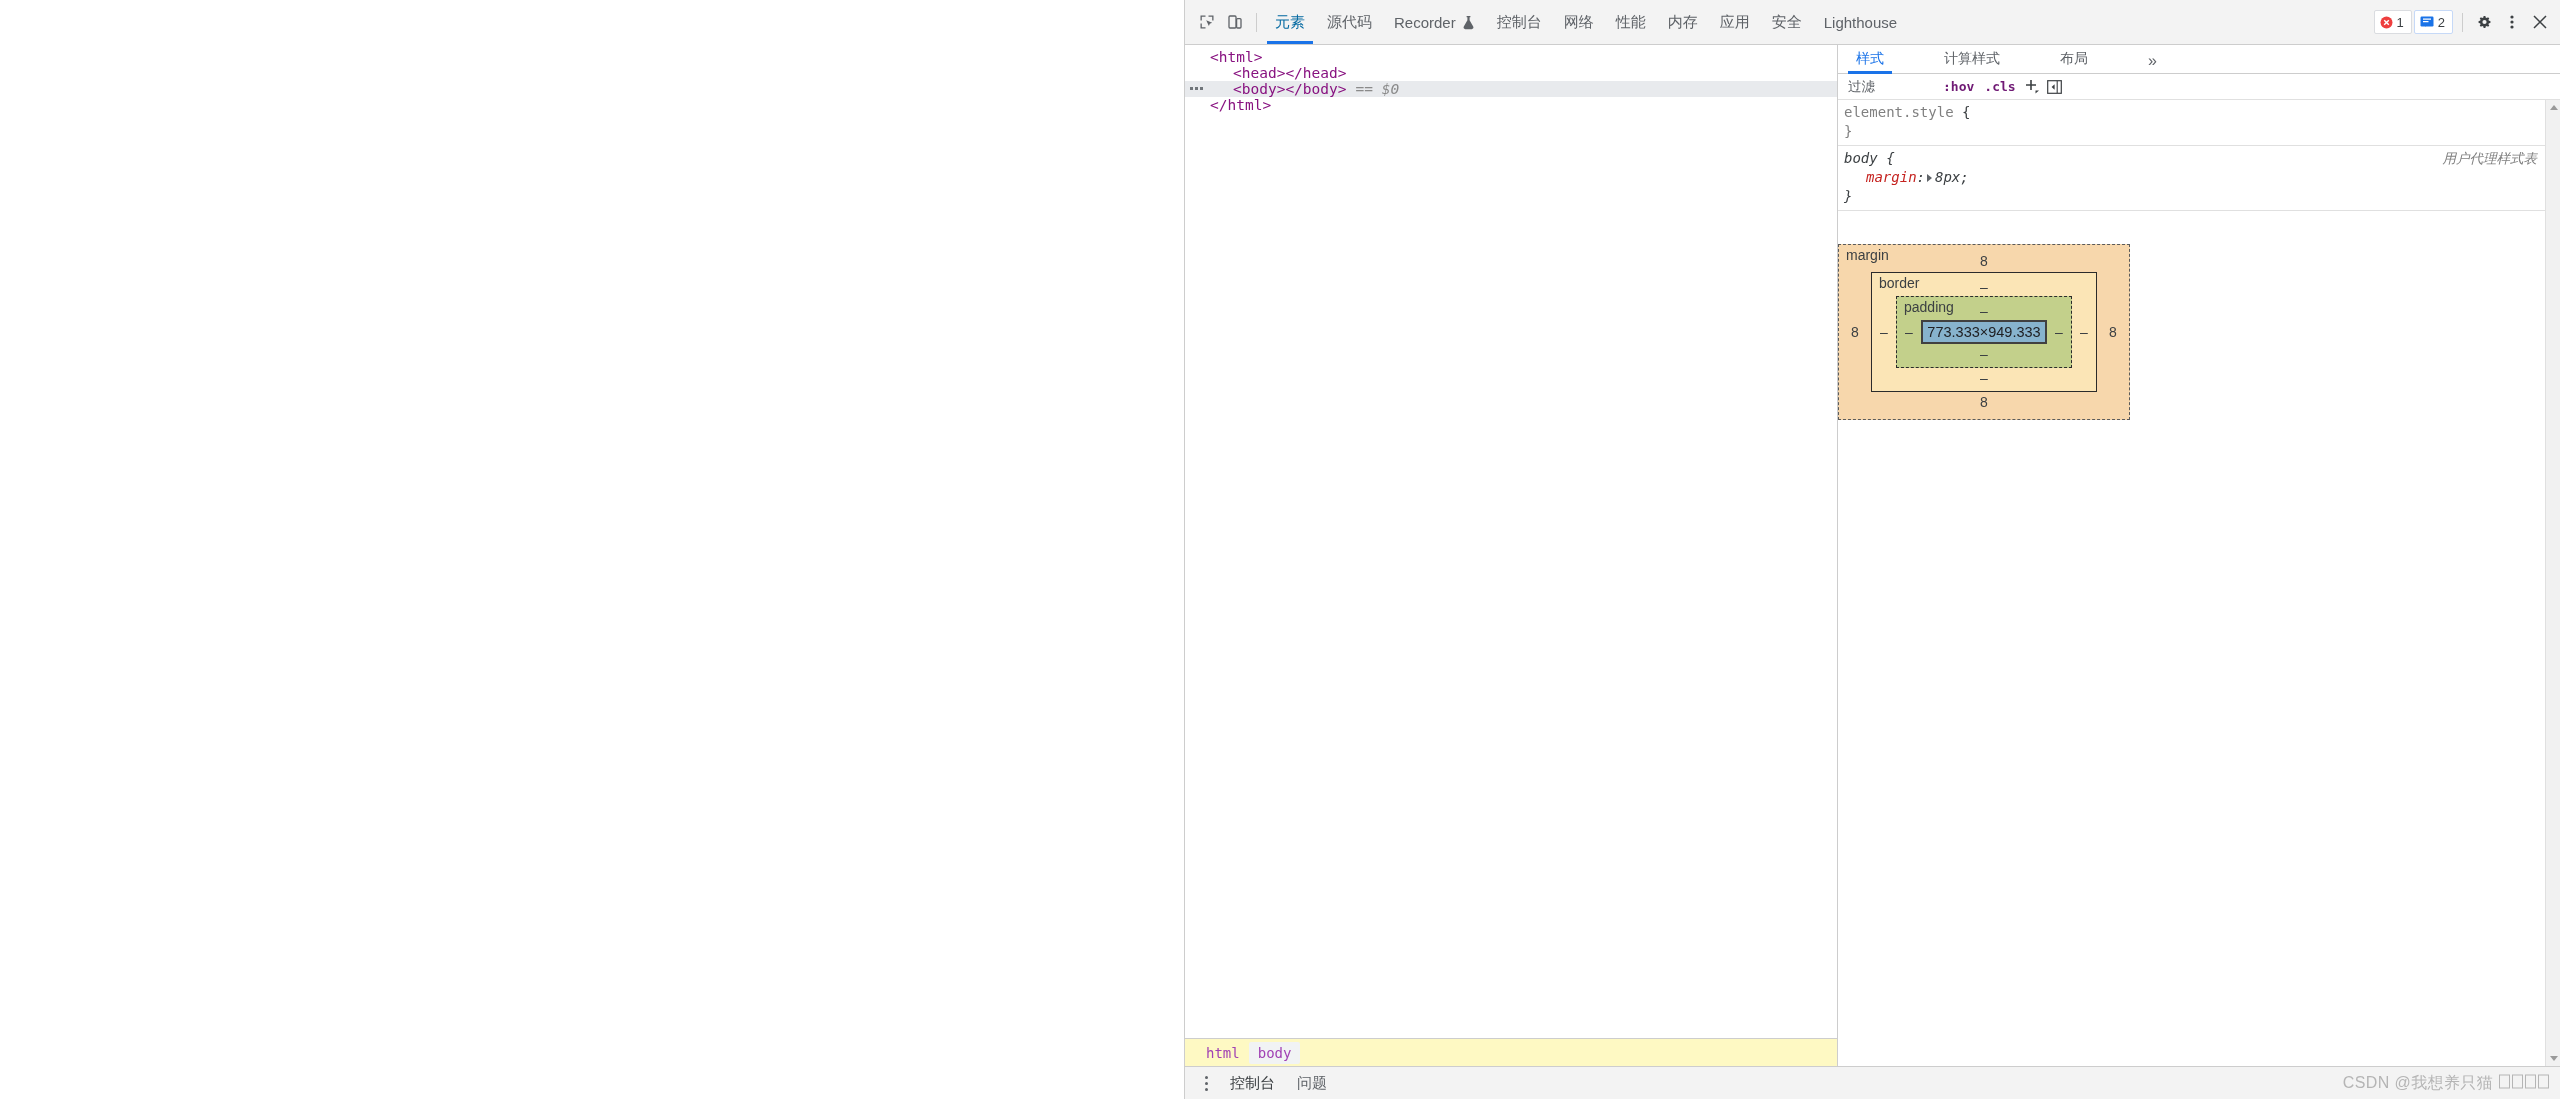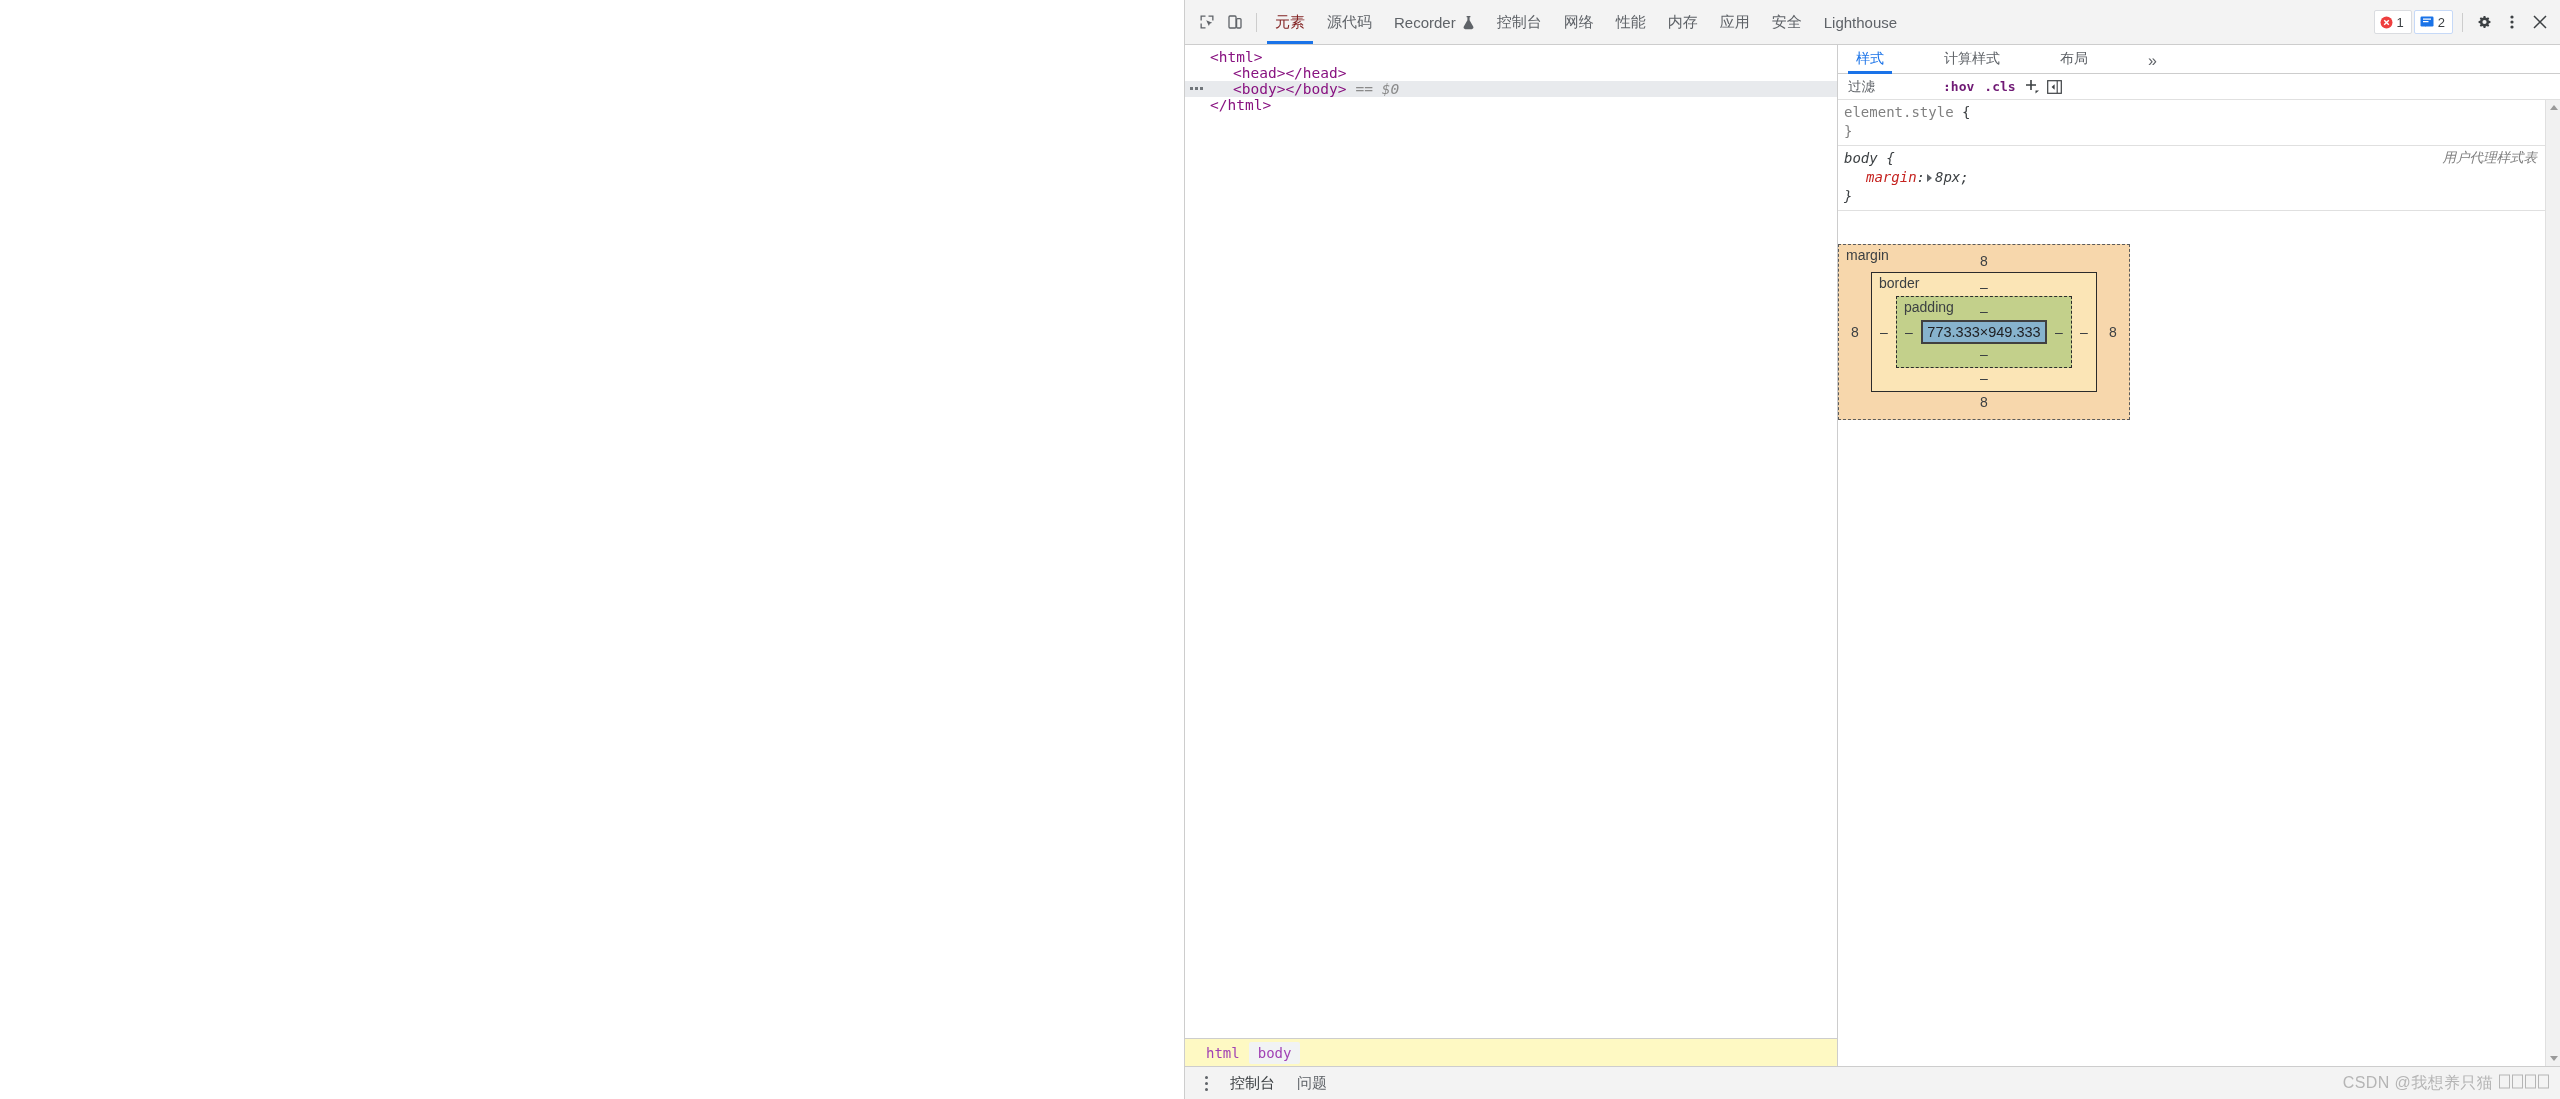--- a/index.html
+++ b/index.html
@@ -66,21 +66,21 @@
     display: flex; align-items: center;
     padding: 0 11px;
     font-size: 15px;
     color: #5f6368;
     cursor: pointer;
     white-space: nowrap;
     position: relative;
     flex: 0 0 auto;
     box-sizing: border-box;
   }
-  .tab.active { color: #7f1d1d; }
+  .tab.active { color: #0369a1; }
   .tab.active::after {
     content: "";
     position: absolute;
     left: 3px; right: 3px; bottom: 0;
     height: 3px;
     background: #1a73e8;
   }
   .tab .flask {
     margin-left: 6px;
     display: inline-flex;
@@ -276,21 +276,21 @@
     color: #3c4043;
     position: relative;
   }
   .rule.inline { color: #808080; }
   .rule .selector-ua { font-style: italic; }
   .rule .origin {
     position: absolute;
     right: 8px; top: 3px;
     color: #808080;
     font-style: italic;
-    font-family: Liberation Mono, monospace;
+    font-family: Liberation Sans, sans-serif;
     font-size: 13.5px;
   }
   .prop { padding-left: 22px; }
   .prop-name { color: #c5221f; font-style: italic; }
   .prop-val  { color: #3c4043; font-style: italic; }
   .tri {
     display: inline-block;
     width: 0; height: 0;
     border-left: 5px solid #5f6368;
     border-top: 4px solid transparent;

